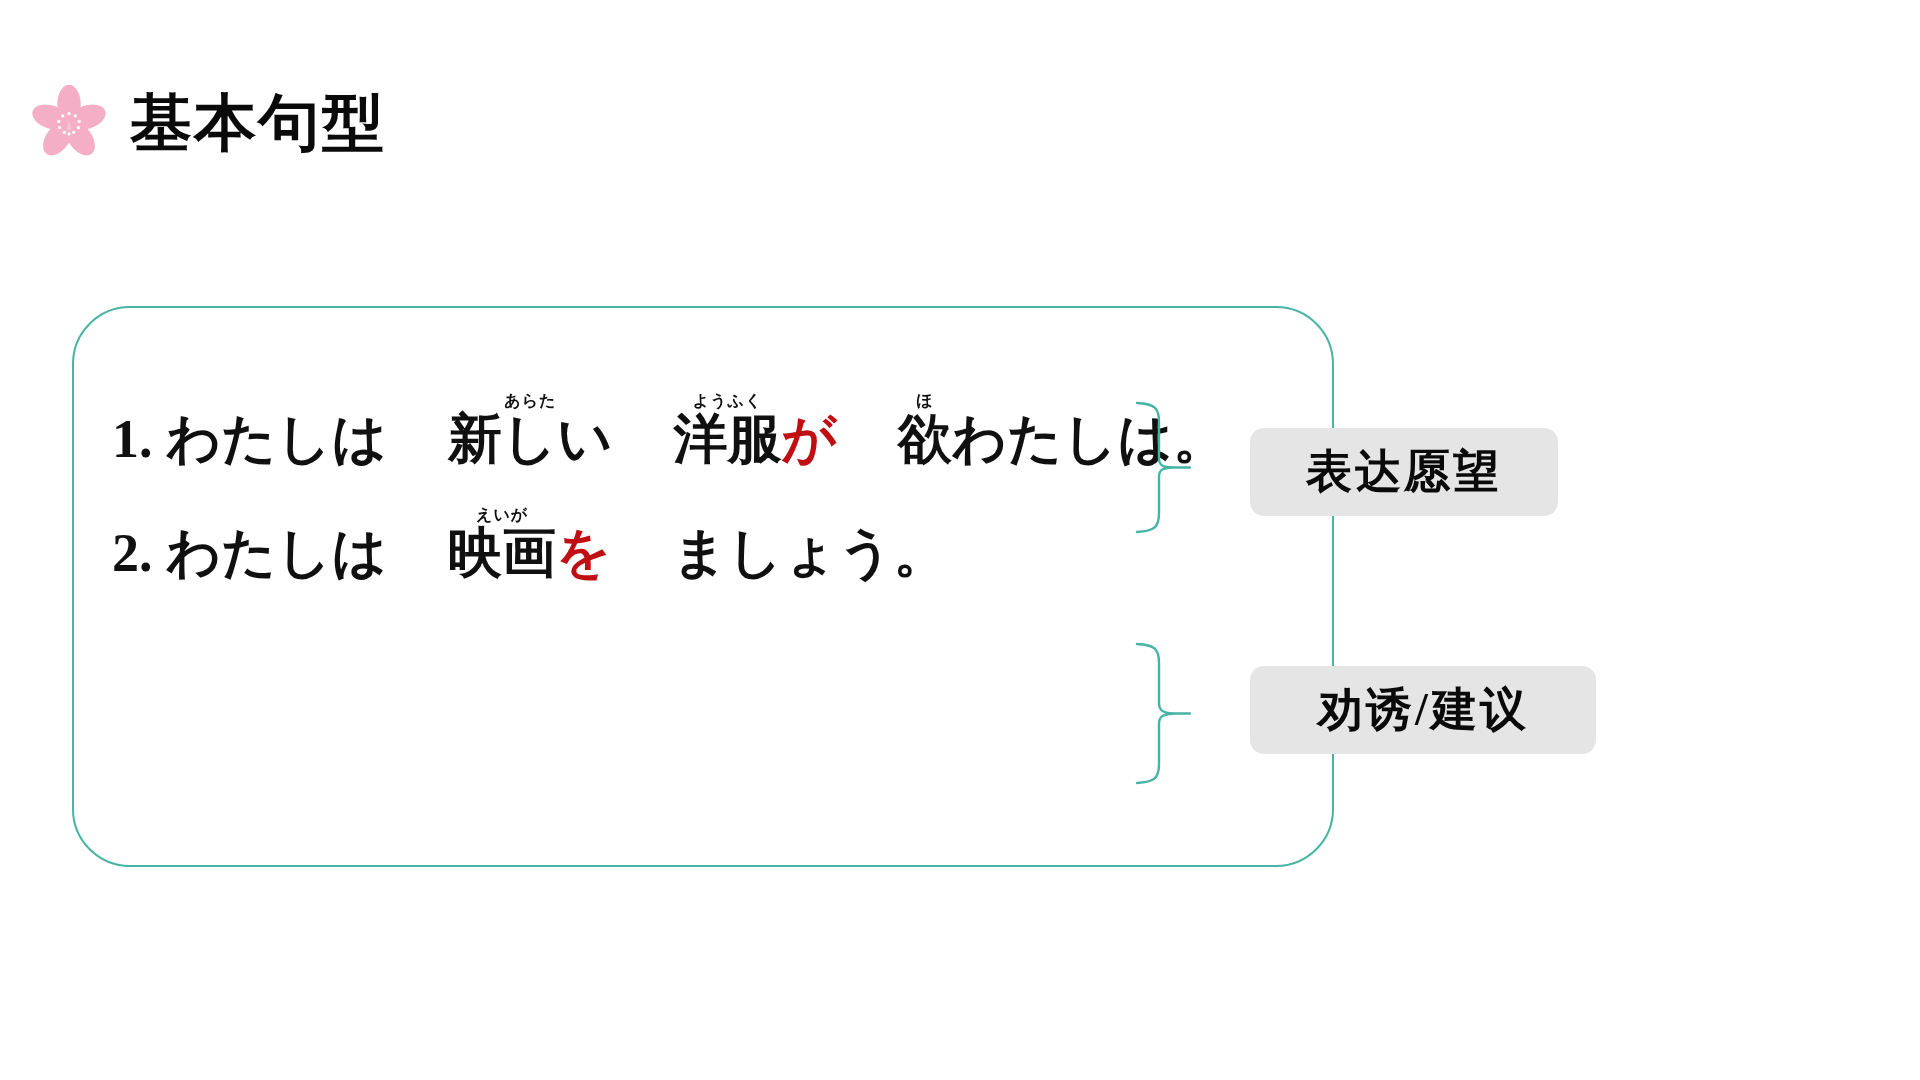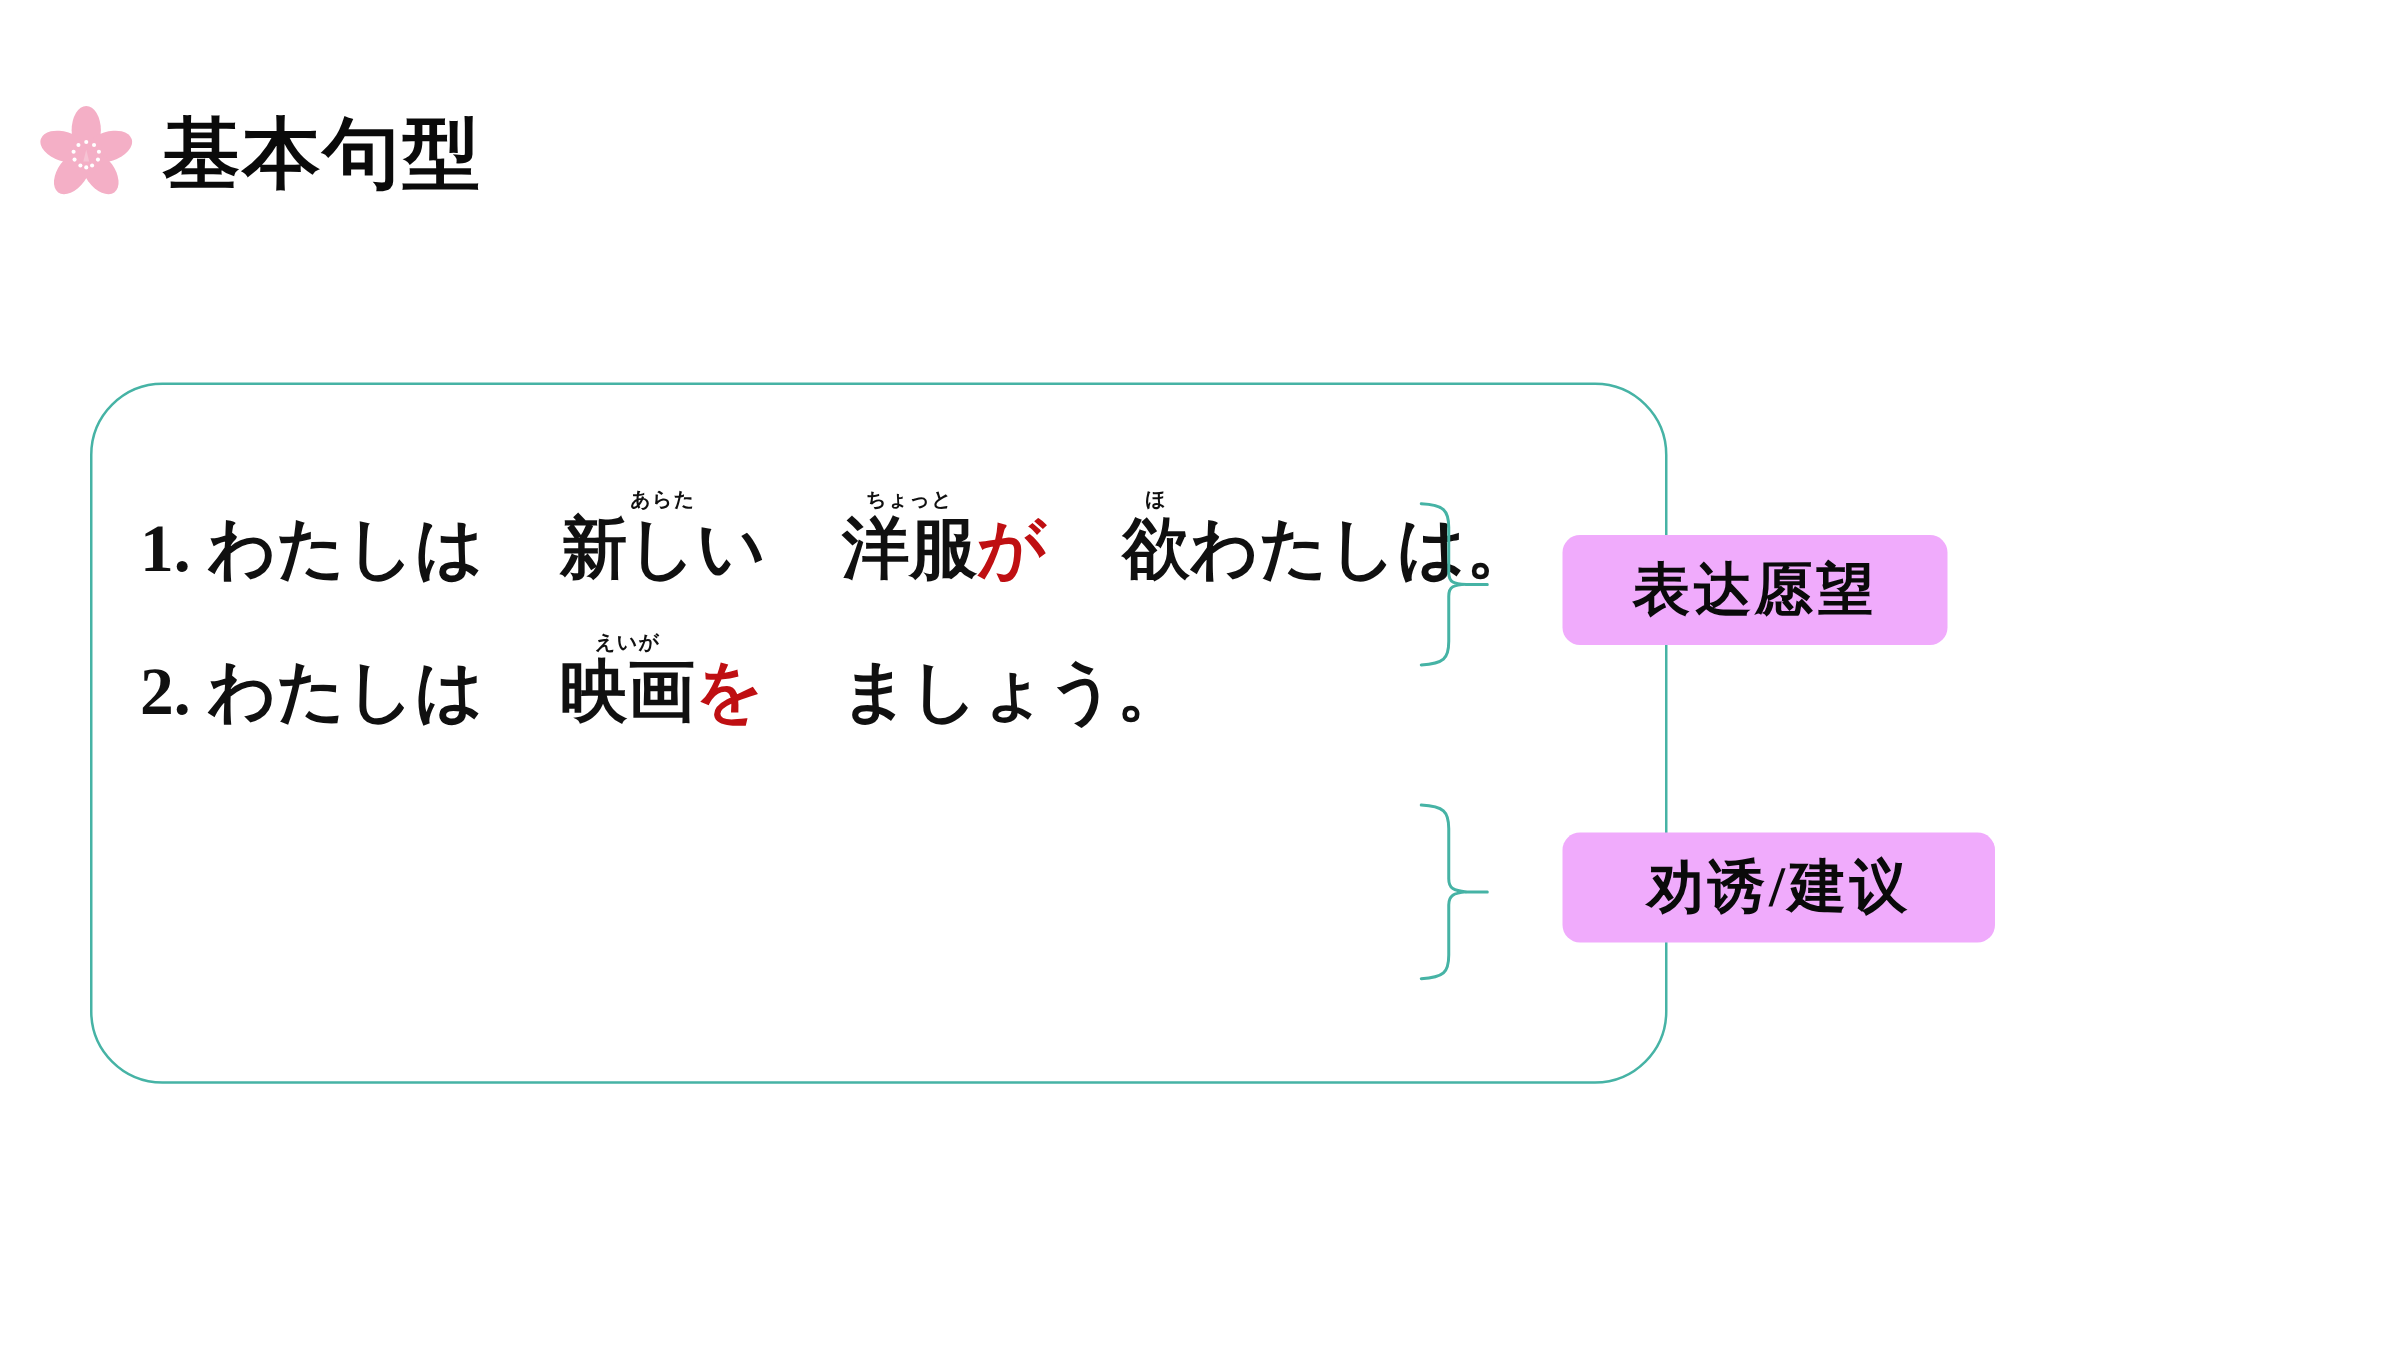--- a/index.html
+++ b/index.html
@@ -96,21 +96,21 @@
 
   
   .brace {
     position: absolute;
     width: 58px;
   }
   .brace svg { display: block; width: 100%; height: 100%; }
 
   .tag {
     position: absolute;
-    background: #f0abfc;
+    background: #e5e5e5;
     border-radius: 14px;
     display: flex;
     align-items: center;
     justify-content: center;
     font-family: "Liberation Serif", "DejaVu Serif", serif;
     font-weight: 700;
     font-size: 46px;
     color: #0a0a0a;
     letter-spacing: 3px;
     box-sizing: border-box;
@@ -160,21 +160,21 @@
     <div class="sentence-line">
       <span class="seg">1.</span>
       <span class="seg">わたしは</span>
       <span class="gap"></span>
       <span class="seg">
         <span class="ruby">あらた</span>
         <span>新しい</span>
       </span>
       <span class="gap"></span>
       <span class="seg">
-        <span class="ruby">ちょっと</span>
+        <span class="ruby">ようふく</span>
         <span>洋服</span>
       </span><span class="seg red">が</span>
       <span class="gap"></span>
       <span class="seg">
         <span class="ruby">ほ</span>
         <span>欲</span>
       </span><span class="seg">わたしは。</span>
     </div>
   </div>
 

